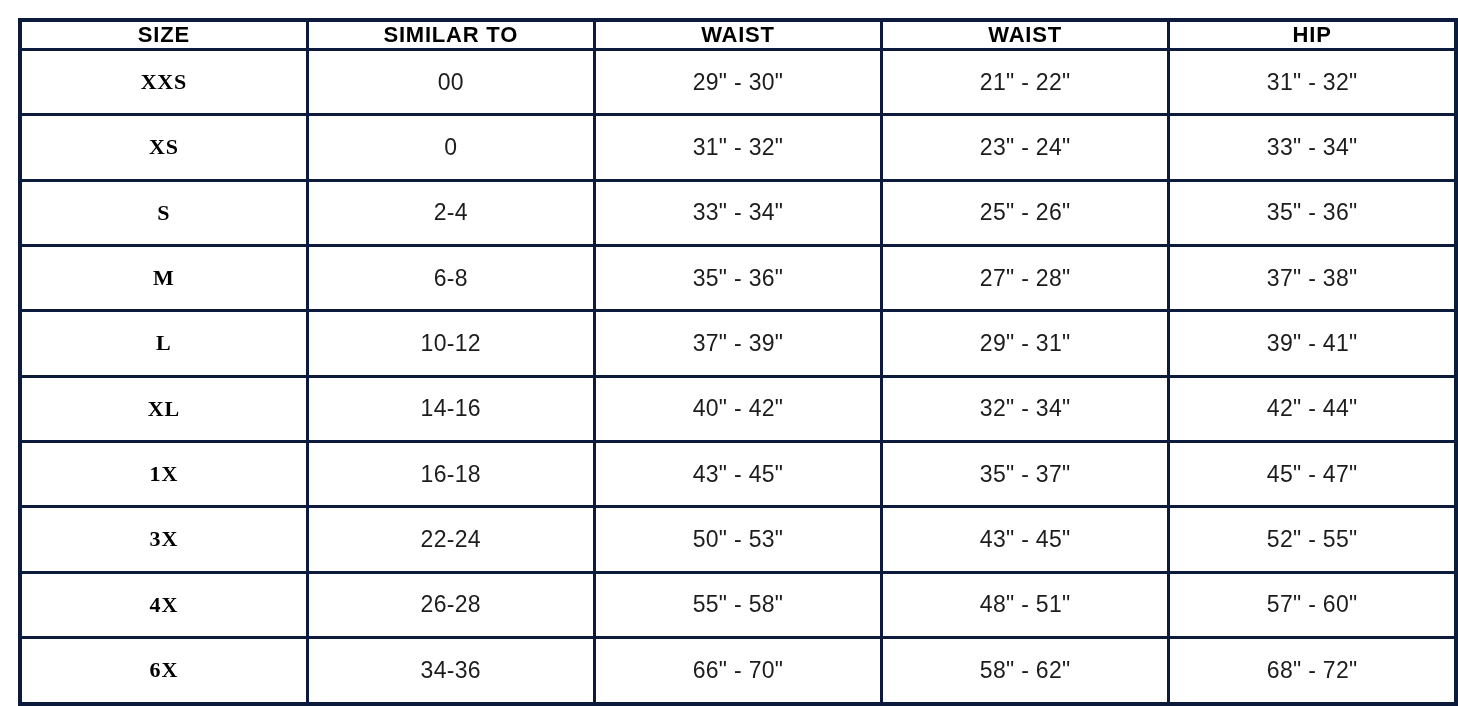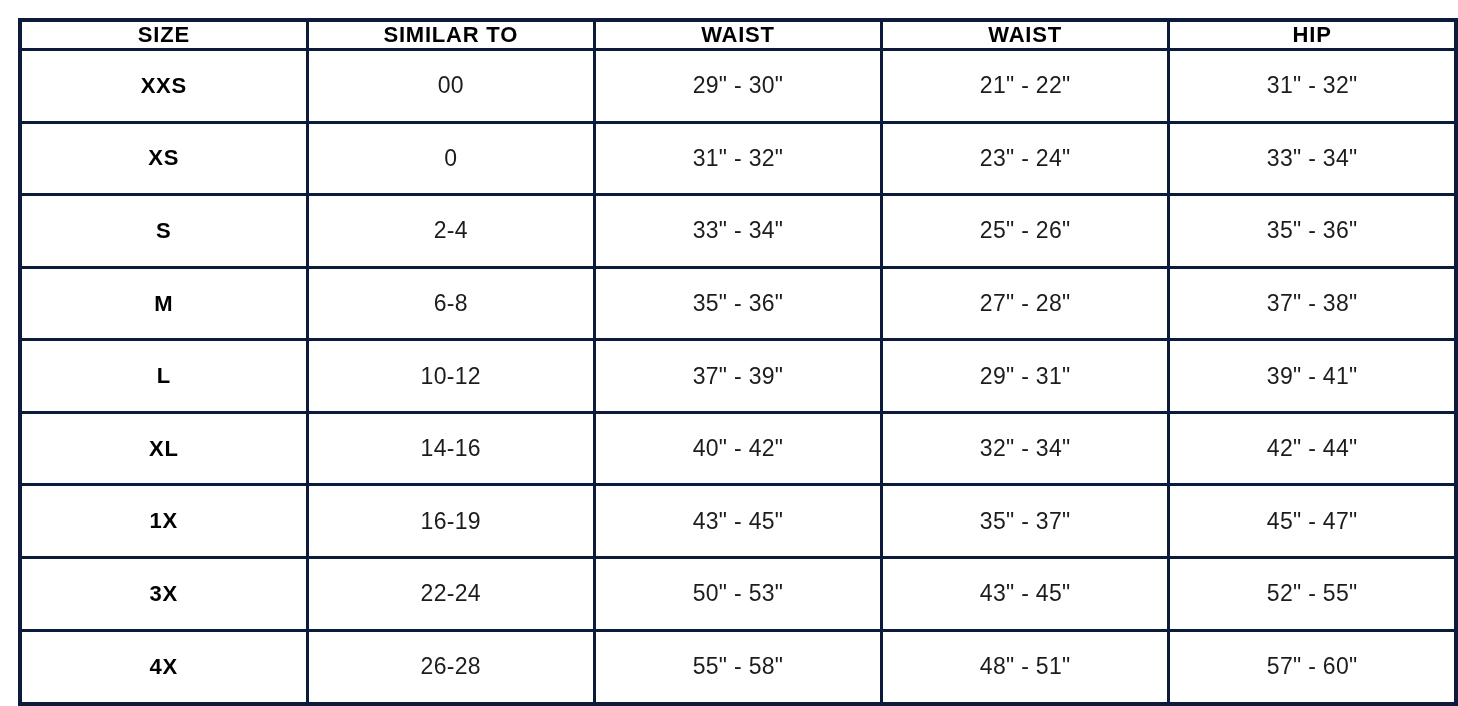--- a/index.html
+++ b/index.html
@@ -50,20 +50,21 @@
     font-size: 23px;
     font-weight: normal;
     color: var(--cell-text);
     letter-spacing: 0.3px;
   }
   table.size-chart td:first-child {
     font-weight: bold;
     color: var(--header-text);
     font-size: 22px;
     letter-spacing: 0.8px;
+    font-family: Liberation Serif, serif;
   }
 </style>
 </head>
 <body>
 
 <div class="table-wrap">
   <table class="size-chart">
     <thead>
       <tr>
         <th>SIZE</th>
@@ -111,34 +112,41 @@
         </tr>
         <tr>
           <td>XL</td>
           <td>14-16</td>
           <td>40" - 42"</td>
           <td>32" - 34"</td>
           <td>42" - 44"</td>
         </tr>
         <tr>
           <td>1X</td>
-          <td>16-19</td>
+          <td>16-18</td>
           <td>43" - 45"</td>
           <td>35" - 37"</td>
           <td>45" - 47"</td>
         </tr>
         <tr>
           <td>3X</td>
           <td>22-24</td>
           <td>50" - 53"</td>
           <td>43" - 45"</td>
           <td>52" - 55"</td>
         </tr>
         <tr>
           <td>4X</td>
           <td>26-28</td>
           <td>55" - 58"</td>
           <td>48" - 51"</td>
           <td>57" - 60"</td>
         </tr>
+        <tr>
+          <td>6X</td>
+          <td>34-36</td>
+          <td>66" - 70"</td>
+          <td>58" - 62"</td>
+          <td>68" - 72"</td>
+        </tr>
       </tbody>
   </table>
 </div>
 
 </body></html>

